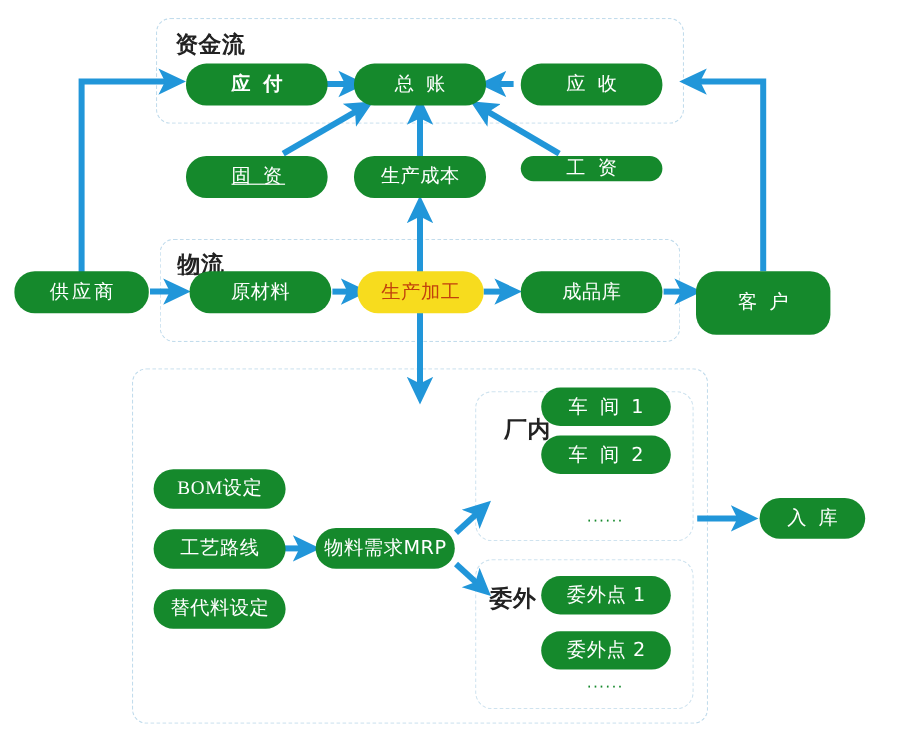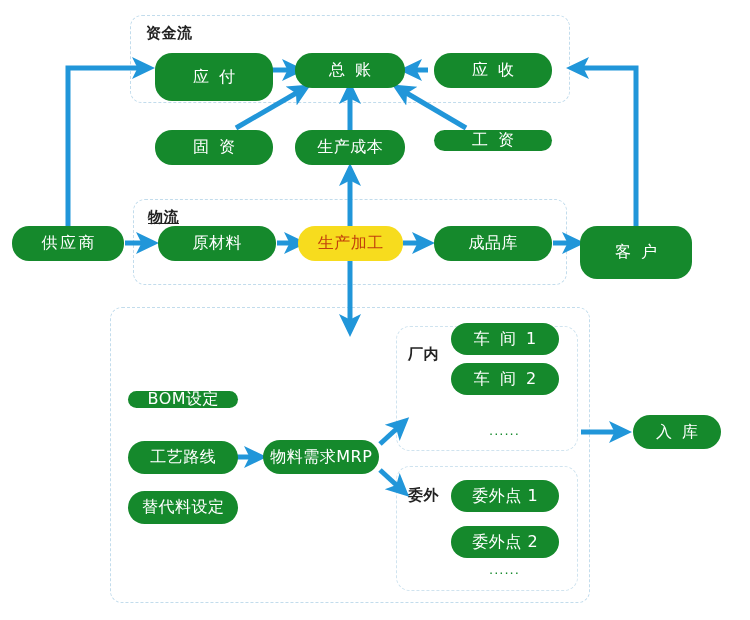--- a/index.html
+++ b/index.html
@@ -30,21 +30,21 @@
     background: transparent;
     box-sizing: border-box;
   }
   .group.inner {
     border-color: #cfe3ef;
     border-radius: 14px;
   }
   .group-label {
     position: absolute;
     color: #222222;
-    font-size: 15px;
+    font-size: 19px;
     font-weight: bold;
     letter-spacing: 0.5px;
     white-space: nowrap;
   }
   .node {
     position: absolute;
     display: flex;
     align-items: center;
     justify-content: center;
     box-sizing: border-box;
@@ -81,21 +81,21 @@
 
   <div class="group" style="left:130px; top:15px; width:440px; height:88px;"></div>
   <div class="group-label" style="left:146px; top:24px;">资金流</div>
 
   <div class="group" style="left:133px; top:199px; width:434px; height:86px;"></div>
   <div class="group-label" style="left:148px; top:208px;text-decoration:underline;">物流</div>
 
   <div class="group" style="left:110px; top:307px; width:480px; height:296px;"></div>
 
   <div class="group inner" style="left:396px; top:326px; width:182px; height:125px;"></div>
-  <div class="group-label" style="left:408px; top:345px;">厂内</div>
+  <div class="group-label" style="left:420px; top:345px;">厂内</div>
 
   <div class="group inner" style="left:396px; top:466px; width:182px; height:125px;"></div>
   <div class="group-label" style="left:408px; top:486px;">委外</div>
 
   <svg id="arrows" viewBox="0 0 750 620" width="750" height="620">
     <defs>
       <marker id="ah" markerWidth="5" markerHeight="5" refX="3.2" refY="2.5" orient="auto" markerUnits="strokeWidth">
         <path d="M0,0.3 L4.6,2.5 L0,4.7 L1.1,2.5 Z" fill="#2196d9"></path>
       </marker>
     </defs>
@@ -132,34 +132,34 @@
       <path d="M380,444 L404,422"></path>
 
       <path d="M380,470 L404,492"></path>
 
       <path d="M581,432 L625,432"></path>
     </g>
   </svg>
 
   <div class="node" style="left:12px; top:226px; width:112px; height:35px;">供应商</div>
 
-  <div class="node" style="left:155px; top:53px; width:118px; height:48px;">应 付</div>
+  <div class="node" style="left:155px; top:53px; width:118px; height:35px;font-weight:bold;">应 付</div>
   <div class="node" style="left:295px; top:53px; width:110px; height:35px;">总 账</div>
   <div class="node" style="left:434px; top:53px; width:118px; height:35px;">应 收</div>
 
-  <div class="node" style="left:155px; top:130px; width:118px; height:35px;">固 资</div>
+  <div class="node" style="left:155px; top:130px; width:118px; height:35px;text-decoration:underline;">固 资</div>
   <div class="node narrowsp" style="left:295px; top:130px; width:110px; height:35px;">生产成本</div>
   <div class="node" style="left:434px; top:130px; width:118px; height:21px;">工 资</div>
 
   <div class="node narrowsp" style="left:158px; top:226px; width:118px; height:35px;">原材料</div>
   <div class="node yellow" style="left:298px; top:226px; width:105px; height:35px;">生产加工</div>
   <div class="node narrowsp" style="left:434px; top:226px; width:118px; height:35px;">成品库</div>
   <div class="node" style="left:580px; top:226px; width:112px; height:53px;">客 户</div>
 
-  <div class="node narrowsp" style="left:128px; top:391px; width:110px; height:17px;">BOM设定</div>
+  <div class="node narrowsp" style="left:128px; top:391px; width:110px; height:33px;font-family:Liberation Serif, serif;">BOM设定</div>
   <div class="node narrowsp" style="left:128px; top:441px; width:110px; height:33px;">工艺路线</div>
   <div class="node narrowsp" style="left:128px; top:491px; width:110px; height:33px;">替代料设定</div>
 
   <div class="node narrowsp" style="left:263px; top:440px; width:116px; height:34px;">物料需求MRP</div>
 
   <div class="node" style="left:451px; top:323px; width:108px; height:32px;">车 间 1</div>
   <div class="node" style="left:451px; top:363px; width:108px; height:32px;">车 间 2</div>
   <div class="dots" style="left:489px; top:427px;">······</div>
 
   <div class="node narrowsp" style="left:451px; top:480px; width:108px; height:32px;">委外点 1</div>

